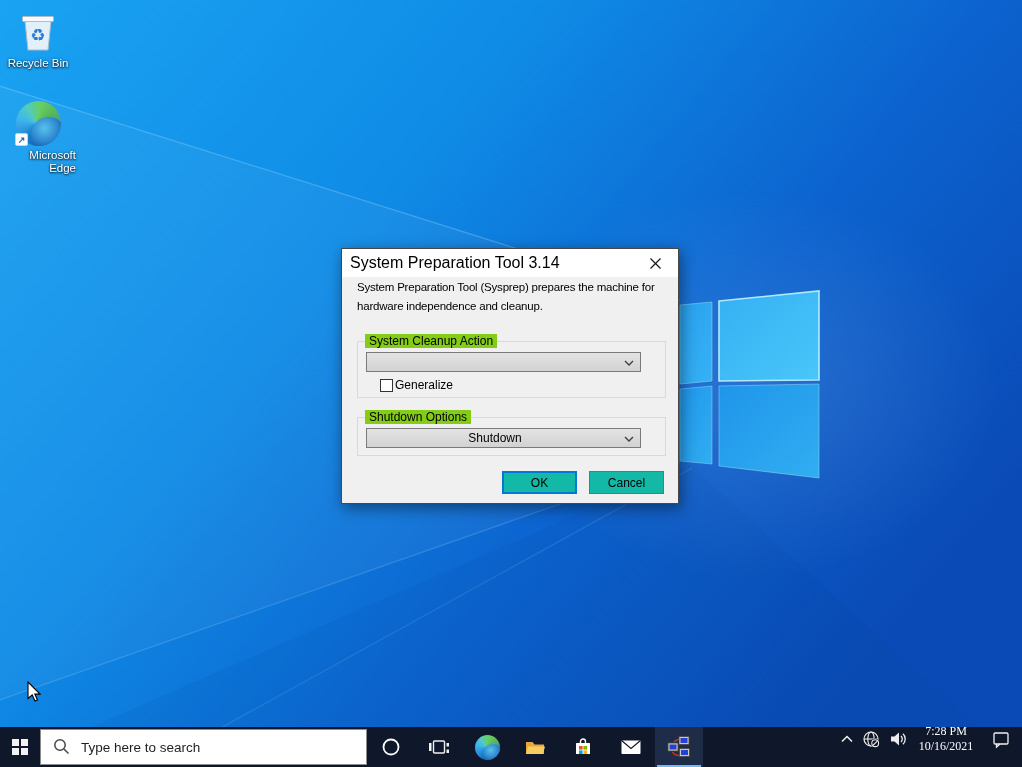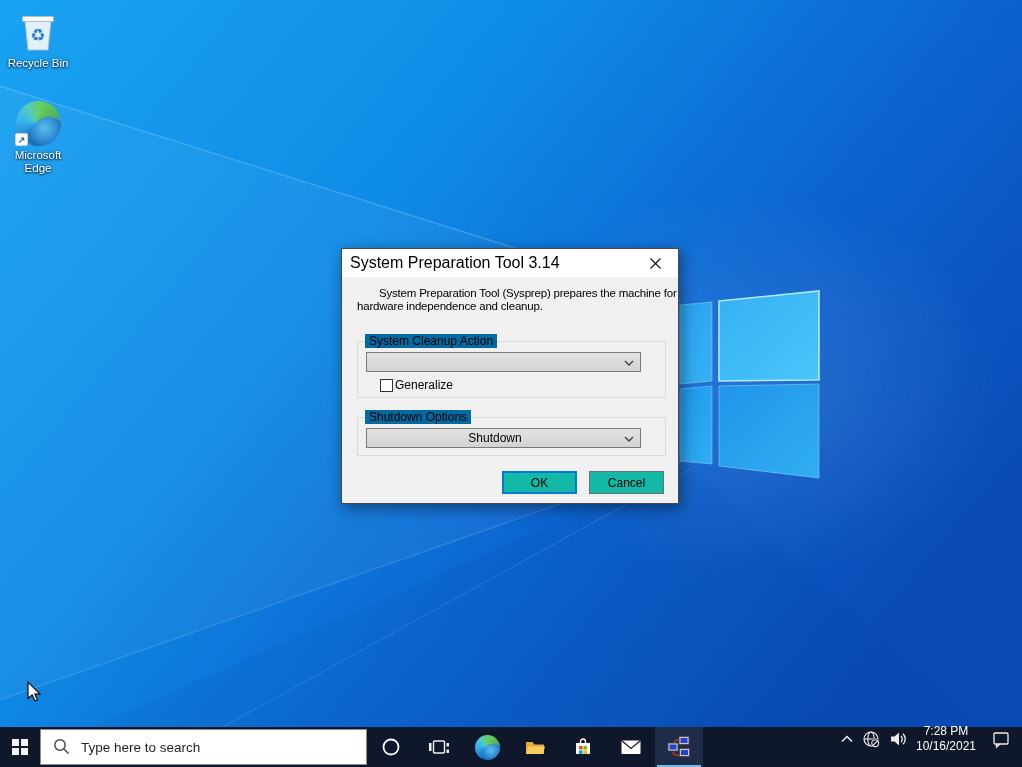--- a/index.html
+++ b/index.html
@@ -9,21 +9,21 @@
 
   
   .wallpaper{position:absolute;inset:0;z-index:0;}
 
   
   .desktop-icon{position:absolute;width:76px;display:flex;flex-direction:column;
                 align-items:center;z-index:2;cursor:default;}
   .desktop-icon .glyph{width:46px;height:46px;position:relative;display:flex;
                 align-items:center;justify-content:center;}
   .desktop-icon .icon-label{margin-top:3px;font-size:11.5px;line-height:13px;color:#fff;
-                text-align:center;text-shadow:0 1px 2px rgba(0,0,0,.85),0 0 3px rgba(0,0,0,.5);}
+                text-align:right;text-shadow:0 1px 2px rgba(0,0,0,.85),0 0 3px rgba(0,0,0,.5);}
   .edge-logo{border-radius:50%;position:relative;overflow:hidden;
       background:conic-gradient(from 150deg at 45% 50%,#0a5ba8,#1173c4,#2b96dc,#3cb6ec,#52cbbe,#68ce61,#57b657,#2e8fd0,#0a5ba8);}
   .edge-logo::after{content:"";position:absolute;right:-12%;bottom:-14%;width:78%;height:78%;
       border-radius:50%;
       background:radial-gradient(circle at 38% 32%,#57c2e8 0%,#2e86d2 42%,#145089 72%,#0e3d6e 100%);}
   .edge-desktop{width:45px;height:45px;}
   .edge-task{width:25px;height:25px;}
   .shortcut-badge{position:absolute;left:0;bottom:0;width:13px;height:13px;background:#fff;
       border:1px solid #c7d2da;border-radius:2px;display:flex;align-items:center;
       justify-content:center;font-size:9px;font-weight:bold;color:#1c66c0;z-index:3;}
@@ -31,21 +31,21 @@
   
   .dialog{position:absolute;left:341px;top:248px;width:338px;height:256px;background:#f0f0f0;
       border:1px solid #474747;box-shadow:2px 4px 14px rgba(0,0,0,.45);z-index:5;font-size:12px;color:#000;}
   .titlebar{position:absolute;left:0;top:0;right:0;height:28px;background:#fff;
       display:flex;align-items:center;padding-left:8px;}
   .titlebar .title{font-size:16px;color:#000;}
   .close-btn{position:absolute;right:0;top:0;width:45px;height:28px;border:0;background:transparent;
       display:flex;align-items:center;justify-content:center;padding:0;}
   .dlg-desc{position:absolute;left:15px;white-space:nowrap;font-size:11.5px;letter-spacing:-.2px;color:#000;}
   .groupbox{position:absolute;border:1px solid #d9d9d9;background:#f0f0f0;}
-  .groupbox .legend{position:absolute;top:-8px;left:7px;background:#0369a1;padding:0 4px;
+  .groupbox .legend{position:absolute;top:-8px;left:7px;background:#84cc16;padding:0 4px;
       font-size:12px;line-height:14px;color:#000;}
   .combo{position:absolute;height:20px;background:linear-gradient(#e3e3e3,#d2d2d2);
       border:1px solid #7a7a7a;display:flex;align-items:center;padding:0 22px 0 5px;
       font-size:12px;color:#000;cursor:default;}
   .combo .combo-text{overflow:hidden;white-space:nowrap;}
   .combo .chev{position:absolute;right:6px;top:7px;}
   .cb-row{position:absolute;display:flex;align-items:center;gap:2px;font-size:12px;}
   .checkbox{width:13px;height:13px;background:#fff;border:1px solid #333;}
   .dlg-btn{position:absolute;width:75px;height:23px;background:#14b8a6;font-size:12px;
       font-family:"Liberation Sans",sans-serif;color:#000;padding:0;}
@@ -60,21 +60,21 @@
   .start-btn{width:40px;}
   .win-flag{display:grid;grid-template-columns:7px 7px;grid-template-rows:7px 7px;gap:1.5px;}
   .win-flag span{background:#f2f2f2;}
   .search-wrap{position:relative;width:327px;height:36px;margin-right:0;}
   .search-input{width:100%;height:100%;border:1px solid #8c8c8c;background:#fff;
       padding:0 8px 0 40px;font-size:13.5px;font-family:"Liberation Sans",sans-serif;color:#111;}
   .search-input::placeholder{color:#1f1f1f;opacity:1;}
   .search-glyph{position:absolute;left:13px;top:9px;pointer-events:none;}
   .tb-active{background:rgba(130,180,255,.14);}
   .tb-active::after{content:"";position:absolute;left:2px;right:2px;bottom:0;height:2px;background:#76b9ed;}
-  .tray{position:absolute;right:0;top:0;height:24px;display:flex;align-items:center;}
+  .tray{position:absolute;right:0;top:0;height:24px;display:flex;align-items:center;font-family:Liberation Serif, serif;}
   .tray-btn{height:40px;border:0;background:transparent;padding:0;display:flex;
       align-items:center;justify-content:center;}
   .clock{width:68px;text-align:center;color:#fff;font-size:12px;line-height:15px;cursor:default;}
 
   .cursor{position:absolute;z-index:50;pointer-events:none;}
 </style>
 </head>
 <body>
 
 <div class="screen">
@@ -140,21 +140,21 @@
     <div class="titlebar">
       <span class="title">System Preparation Tool 3.14</span>
       <button class="close-btn">
         <svg width="11" height="11" viewBox="0 0 11 11">
           <line x1="0.5" y1="0.5" x2="10.5" y2="10.5" stroke="#1a1a1a" stroke-width="1.2"></line>
           <line x1="10.5" y1="0.5" x2="0.5" y2="10.5" stroke="#1a1a1a" stroke-width="1.2"></line>
         </svg>
       </button>
     </div>
 
-    <div class="dlg-desc" style="top:38px;margin-left:22px;">System Preparation Tool (Sysprep) prepares the machine for</div>
+    <div class="dlg-desc" style="top:32px;">System Preparation Tool (Sysprep) prepares the machine for</div>
     <div class="dlg-desc" style="top:51px;">hardware independence and cleanup.</div>
 
     <div class="groupbox" style="left:15px;top:92px;width:309px;height:57px;">
       <span class="legend">System Cleanup Action</span>
       <div class="combo" style="left:8px;top:10px;width:275px;">
         <svg class="chev" width="10" height="6" viewBox="0 0 10 6">
           <polyline points="1,1 5,5 9,1" fill="none" stroke="#3c3c3c" stroke-width="1.3"></polyline>
         </svg>
       </div>
       <label class="cb-row" style="left:22px;top:36px;">

